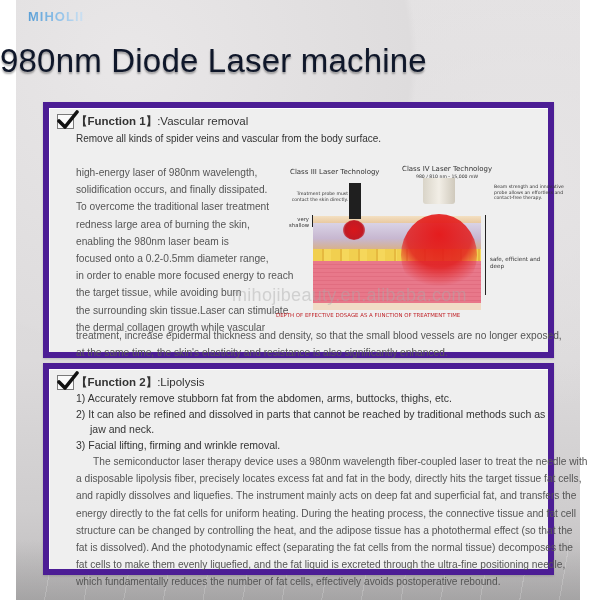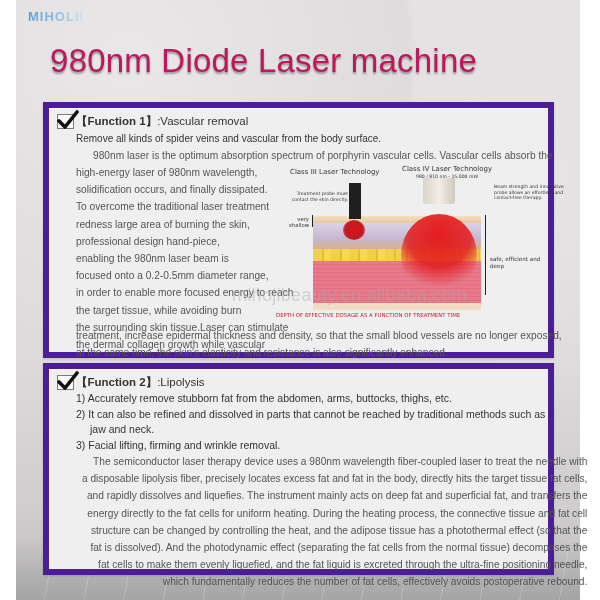--- a/index.html
+++ b/index.html
@@ -22,22 +22,22 @@
 
   .logo {
     position: absolute; left: 28px; top: 9px;
     font-family: Liberation Sans, sans-serif; font-weight: bold; font-size: 13px;
     letter-spacing: 1px; color: #7fb3de;
     background: linear-gradient(90deg, #5a9fd6 0%, #8fc0e8 55%, #cfe2f2 100%);
     -webkit-background-clip: text; background-clip: text; -webkit-text-fill-color: transparent;
   }
 
   .title {
-    position: absolute; left: 0; top: 42px; width: 477px; text-align: right;
-    font-family: "Liberation Sans", sans-serif; font-size: 33px; color: #be185d;
+    position: absolute; left: 0; top: 42px; width: 477px; text-align: left;
+    font-family: "Liberation Sans", sans-serif; font-size: 33px; color: #0f172a;
     text-shadow: 0 2px 2px rgba(0,0,0,0.35);
     letter-spacing: 0.2px;
   }
 
   .card {
     position: absolute; left: 43px; width: 511px;
     background: #efefef;
     border: 6px solid #4c1d95;
     box-shadow: 1px 1px 0 #ffffff inset, 0 1px 2px rgba(0,0,0,0.15);
   }
@@ -71,21 +71,21 @@
   .skin-top { position: absolute; left: 0; top: 0; width: 100%; height: 7px; background: linear-gradient(180deg,#f3e0c2,#e9c9a0); }
   .derm { position: absolute; left: 0; top: 7px; width: 100%; height: 26px; background: linear-gradient(180deg,#d9d3e6 0%, #c7b7d0 60%, #d7b18d 100%); }
   .fat { position: absolute; left: 0; top: 33px; width: 100%; height: 12px; background: repeating-linear-gradient(90deg,#f1cf4f 0 9px,#e6b93f 9px 11px,#f5d75b 11px 18px); }
   .muscle { position: absolute; left: 0; top: 45px; width: 100%; height: 42px; background: repeating-linear-gradient(180deg,#e8788a 0 3px,#e16d80 3px 4px); }
   .base { position: absolute; left: 0; top: 87px; width: 100%; height: 7px; background: #f1dcc6; }
 
   
   #c2-list { left: 27px; top: 22px; color: #333; font-size: 10.5px; line-height: 15.6px; }
   #c2-list div { white-space: nowrap; }
   #c2-body { left: 27px; top: 84px; }
-  #c2-body div { white-space: nowrap; text-align: right; }
+  #c2-body div { white-space: nowrap; }
   .indent { padding-left: 17px; }
   .hang { padding-left: 14px; }
 
   .watermark {
     position: absolute; left: 232px; top: 285px; font-size: 18px; color: rgba(170,170,170,0.45);
     font-family: "Liberation Sans", sans-serif; letter-spacing: 0.3px;
   }
 </style>
 </head>
 <body>
@@ -103,28 +103,26 @@
       <svg width="22" height="22" viewBox="0 0 22 22">
           <path d="M2 12 L8 18 L20 3" stroke="#111" stroke-width="3.6" fill="none" stroke-linecap="round" stroke-linejoin="round"></path>
         </svg>
     </span>
     <span class="fn-label">
       <span class="br">【Function 1】</span><span>:Vascular removal</span>
     </span>
   </div>
 
   <div class="txt" id="c1-sub">Remove all kinds of spider veins and vascular from the body surface.</div>
-  <div class="txt" id="c1-intro">980nm laser is the optimum absorption spectrum of porphyrin vascular cells. Vascular cells absorb the</div>
 
   <div class="txt" id="c1-col">
     <div>high-energy laser of 980nm wavelength,</div>
     <div>solidification occurs, and finally dissipated.</div>
     <div>To overcome the traditional laser treatment</div>
     <div>redness large area of burning the skin,</div>
-    <div>professional design hand-piece,</div>
     <div>enabling the 980nm laser beam is</div>
     <div>focused onto a 0.2-0.5mm diameter range,</div>
     <div>in order to enable more focused energy to reach</div>
     <div>the target tissue, while avoiding burn</div>
     <div>the surrounding skin tissue.Laser can stimulate</div>
     <div>the dermal collagen growth while vascular</div>
   </div>
 
   <div class="diagram">
     <div class="dg-cap" style="left:24px;top:5px;font-size:7px;">Class III Laser Technology</div>

